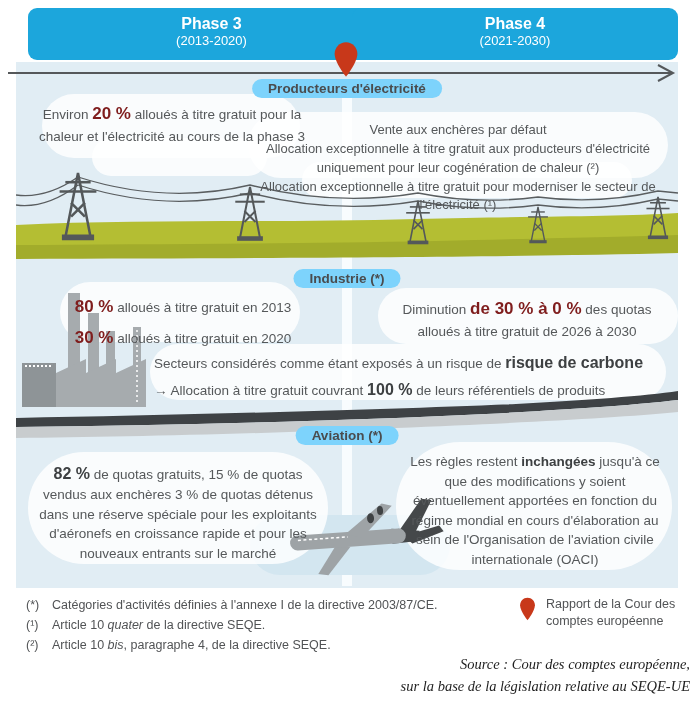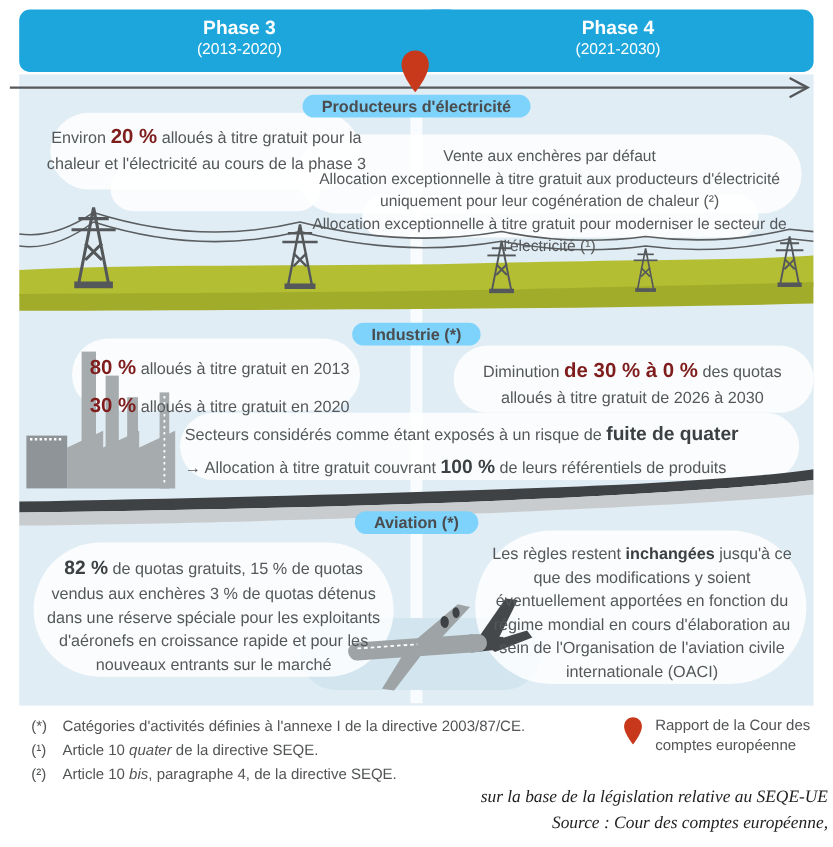--- a/index.html
+++ b/index.html
@@ -43,21 +43,21 @@
           color:#1f1f1f;line-height:1.55;z-index:5;}
 </style>
 </head>
 <body>
 
 <div id="page">
 
   <div id="panel"></div>
   <div id="divider"></div>
 
-  <div class="phase-bar" style="left:16px;width:367px;">
+  <div class="phase-bar" style="left:28px;width:367px;">
     <div class="phase-title">Phase 3</div>
     <div class="phase-period">(2013-2020)</div>
   </div>
   <div class="phase-bar" style="left:352px;width:326px;">
     <div class="phase-title">Phase 4</div>
     <div class="phase-period">(2021-2030)</div>
   </div>
 
   <svg class="over" style="left:333px;top:41px;" width="26" height="37" viewBox="0 0 24 34">
     <path d="M12,1 C6,1 1.5,5.8 1.5,11.8 C1.5,20 12,33 12,33 C12,33 22.5,20 22.5,11.8 C22.5,5.8 18,1 12,1 Z" fill="#C8381A"></path>
@@ -115,21 +115,21 @@
   <div class="txt" style="left:48px;top:292px;width:270px;line-height:1.8;">
     <span class="block"><span class="big">80 %</span><span> alloués à titre gratuit en 2013</span></span>
     <span class="block"><span class="big">30 %</span><span> alloués à titre gratuit en 2020</span></span>
   </div>
 
   <div class="txt" style="left:386px;top:296px;width:282px;line-height:1.5;">
     <span>Diminution </span><span class="big">de 30 % à 0 %</span><span> des quotas alloués à titre gratuit de 2026 à 2030</span>
   </div>
 
   <div class="txt" style="left:154px;top:349px;width:512px;text-align:left;line-height:1.7;">
-    <span class="block"><span>Secteurs considérés comme étant exposés à un risque de </span><span class="med">fuite de quater</span></span>
+    <span class="block"><span>Secteurs considérés comme étant exposés à un risque de </span><span class="med">risque de carbone</span></span>
     <span class="block"><span>→ Allocation à titre gratuit couvrant </span><span class="med">100 %</span><span> de leurs référentiels de produits</span></span>
   </div>
 
   <svg style="left:16px;top:285px;" width="180" height="135" viewBox="0 0 180 135">
     <rect x="52" y="8" width="12" height="112" fill="#A6ABAE"></rect>
     <rect x="72" y="28" width="11" height="92" fill="#A6ABAE"></rect>
     <rect x="90" y="46" width="9" height="74" fill="#A6ABAE"></rect>
     <polygon points="40,88 70,74 70,88 100,74 100,88 130,74 130,122 40,122" fill="#A6ABAE"></polygon>
     <rect x="6" y="78" width="34" height="44" fill="#8E9497"></rect>
     <path d="M9,81 H37" stroke="#fff" stroke-width="2" stroke-dasharray="2,2"></path>
@@ -185,17 +185,17 @@
       <span><span>Article 10 </span><span class="it">bis</span><span>, paragraphe 4, de la directive SEQE.</span></span>
     </div>
   </div>
 
   <svg style="left:519px;top:597px;z-index:5;" width="17" height="24" viewBox="0 0 24 34">
     <path d="M12,1 C6,1 1.5,5.8 1.5,11.8 C1.5,20 12,33 12,33 C12,33 22.5,20 22.5,11.8 C22.5,5.8 18,1 12,1 Z" fill="#C8381A"></path>
   </svg>
   <div id="legend-text">Rapport de la Cour des comptes européenne</div>
 
   <div id="source">
+    <span class="block">Source : Cour des comptes européenne,</span>
     <span class="block">sur la base de la législation relative au SEQE-UE</span>
-    <span class="block">Source : Cour des comptes européenne,</span>
   </div>
 
 </div>
 
 </body></html>

